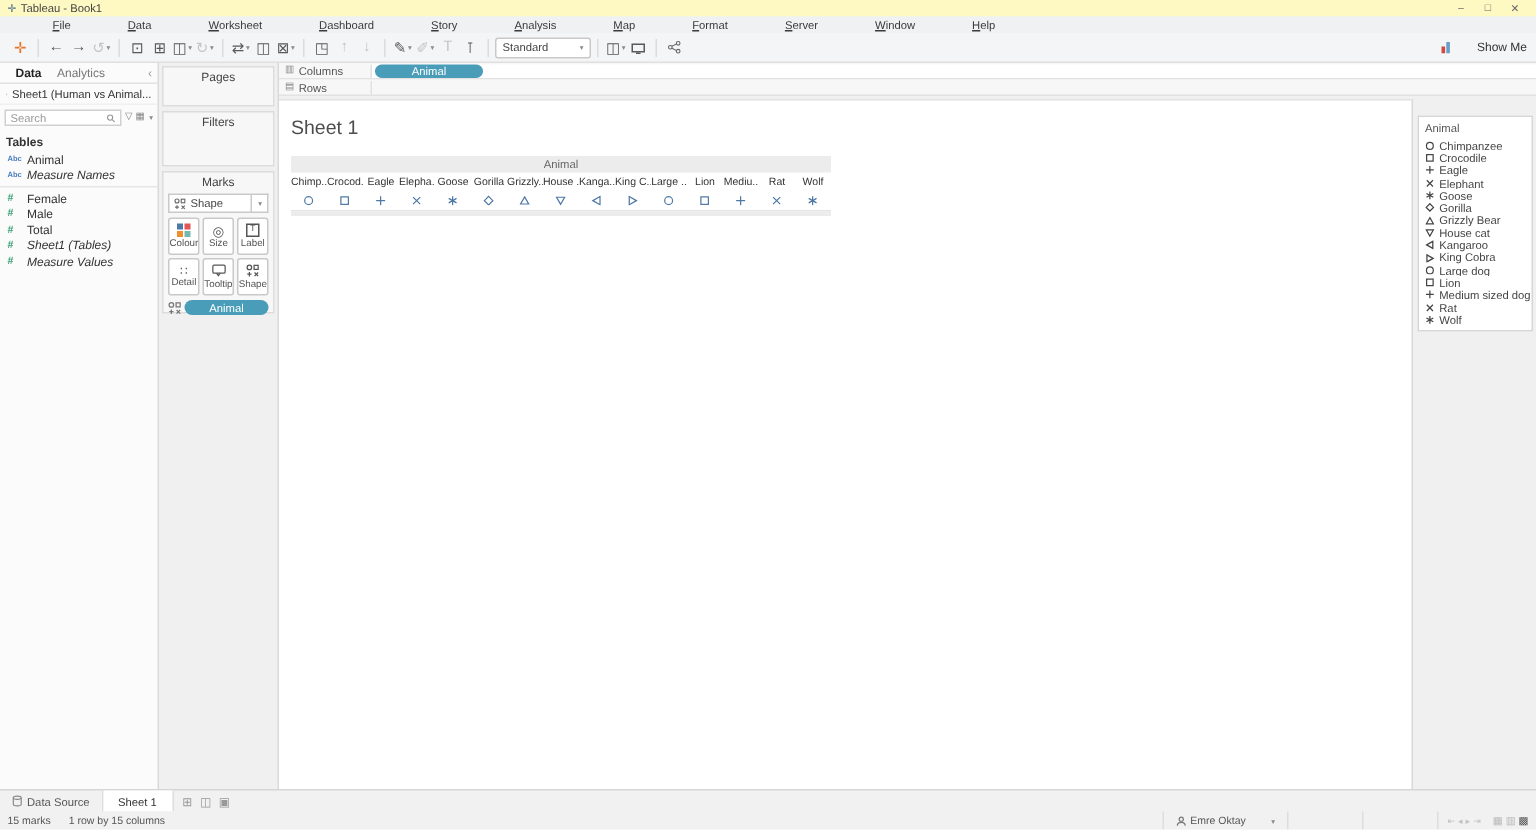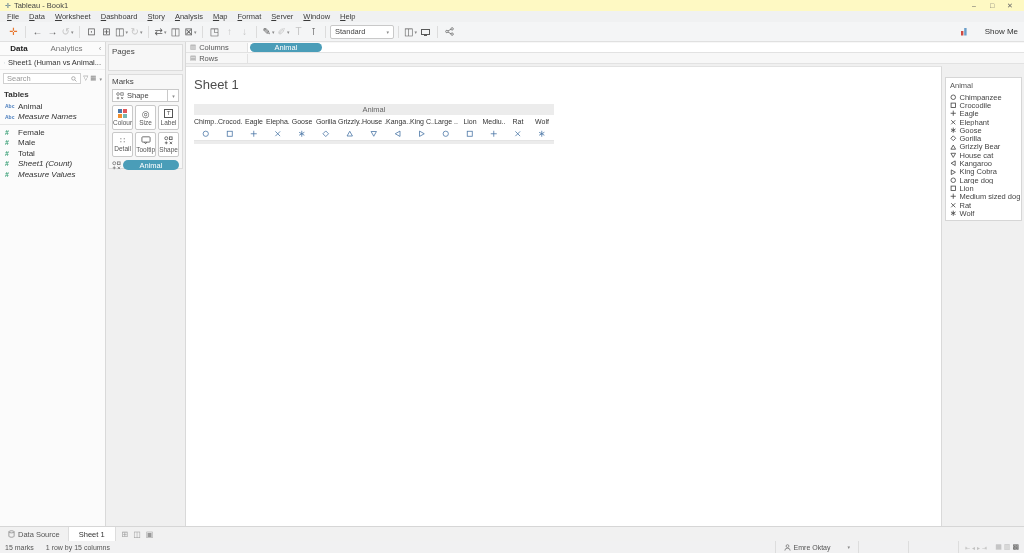--- a/index.html
+++ b/index.html
@@ -7,21 +7,21 @@
   body { font-family:"Liberation Sans", sans-serif; background:#f0f1f2; position:relative; color:#333; }
 
   
   .titlebar { height:11px; background:#fef9c3; display:flex; align-items:center; padding:0 5px; font-size:7.5px; color:#444; }
   .app-icon { color:#4a6e8a; font-size:7px; margin-right:3px; }
   .win-controls { margin-left:auto; display:flex; }
   .win-btn { width:18px; text-align:center; font-size:7px; color:#666; cursor:default; }
 
   
   .menubar { height:11px; background:#f0f1f2; display:flex; align-items:center; padding-left:2px; }
-  .menu-item { font-size:7.5px; color:#3a3a3a; padding:0 5px; }
+  .menu-item { font-size:7.5px; color:#3a3a3a; padding:0 5px;margin-left:28px; }
   .menu-item u { text-decoration:underline; }
 
   
   .toolbar { height:20px; background:#f4f5f6; border-bottom:1px solid #e0e0e0; display:flex; align-items:center; padding:0 6px; }
   .tb-items { display:flex; align-items:center; }
   .tb-btn { height:16px; min-width:15px; display:flex; align-items:center; justify-content:center; color:#595959; font-size:10px; border-radius:2px; padding:0 1px; }
   .tb-btn.disabled { color:#c6c6c6; }
   .tb-sep { width:1px; height:12px; background:#dcdcdc; margin:0 4px; }
   .caret { font-size:5px; color:#8a8a8a; margin-left:1px; }
   .tb-select { display:flex; align-items:center; justify-content:space-between; border:1px solid #c9c9c9; border-radius:2px; height:14px; width:64px; padding:0 4px; font-size:7.5px; color:#444; background:#fff; }
@@ -29,38 +29,38 @@
   .icon-monitor::after { content:""; position:absolute; left:2px; right:2px; bottom:-2px; height:1px; background:#595959; }
   .showme { margin-left:auto; display:flex; align-items:flex-start; gap:16px; font-size:8px; color:#333; }
 
   
   .main { position:absolute; top:42px; left:0; right:0; bottom:27px; display:flex; }
 
   
   .datapane { width:106px; background:#fbfbfb; border-right:1px solid #d9d9d9; display:flex; flex-direction:column; }
   .dp-tabs { display:flex; height:14px; border-bottom:1px solid #e2e2e2; align-items:center; }
   .dp-tab-data { width:38px; text-align:center; font-size:8px; font-weight:bold; color:#222; }
-  .dp-tab-analytics { flex:1; text-align:center; font-size:8px; color:#777; }
+  .dp-tab-analytics { flex:1; text-align:left; font-size:8px; color:#777; }
   .dp-collapse { width:10px; color:#999; font-size:8px; text-align:center; }
   .dp-source { height:14px; display:flex; align-items:center; gap:3px; padding:0 4px; font-size:7.5px; color:#333; white-space:nowrap; overflow:hidden; border-bottom:1px solid #f0f0f0; }
   .dp-search { display:flex; align-items:center; gap:2px; padding:3px 3px 2px; }
   .search-box { flex:1; border:1px solid #d0d0d0; height:11px; display:flex; align-items:center; justify-content:space-between; padding:0 3px; background:#fff; color:#999; font-size:7.5px; }
   .mini-icon { color:#8a8a8a; font-size:6.5px; line-height:1; }
   .dp-tables { padding:4px 4px 2px; font-weight:bold; font-size:8px; color:#333; }
   .dp-field { height:10.5px; display:flex; align-items:center; gap:3px; padding:0 5px; font-size:8px; color:#333; white-space:nowrap; overflow:hidden; }
   .dp-field .fname.it { font-style:italic; }
   .fi { width:10px; flex:0 0 10px; font-weight:bold; text-align:left; }
   .fi-abc { font-size:5px; }
   .fi-num { font-size:7px; }
   .dp-divider { border-top:1px solid #e6e6e6; margin:2px 0; }
 
   
   .cardscol { width:80px; background:#f0f0f0; border-right:1px solid #d9d9d9; padding:2px 2px 0; }
   .card { border:1px solid #dcdcdc; background:#f7f7f7; margin-bottom:3px; padding:2px 3px; }
-  .card-label { font-size:8px; color:#444; }
+  .card-label { font-size:8px; color:#444;text-align:center; }
   .card.pages { height:27px; }
   .card.filters { height:37px; }
   .card.marks { height:95px; }
   .marktype { display:flex; margin:3px 0; height:13px; }
   .mt-main { flex:1; border:1px solid #c9c9c9; background:#fff; display:flex; align-items:center; gap:3px; padding:0 3px; font-size:7.5px; color:#444; }
   .mt-caret { width:11px; border:1px solid #c9c9c9; border-left:none; background:#fff; display:flex; align-items:center; justify-content:center; }
   .marks-grid { display:grid; grid-template-columns:repeat(3,1fr); gap:2px; }
   .mk-btn { background:#fff; border:1px solid #c9c9c9; border-radius:2px; height:25px; display:flex; flex-direction:column; align-items:center; justify-content:center; gap:1px; font-size:6.5px; color:#555; }
   .colour-grid { display:grid; grid-template-columns:4px 4px; grid-template-rows:4px 4px; gap:1px; }
   .colour-grid i { display:block; }
@@ -279,32 +279,35 @@
         <div class="dp-field">
           <span class="fi fi-num" style="color: rgb(58, 160, 119);">#</span>
           <span class="fname">Male</span>
         </div>
         <div class="dp-field">
           <span class="fi fi-num" style="color: rgb(58, 160, 119);">#</span>
           <span class="fname">Total</span>
         </div>
         <div class="dp-field">
           <span class="fi fi-num" style="color: rgb(58, 160, 119);">#</span>
-          <span class="fname it">Sheet1 (Count)</span>
+          <span class="fname it">Sheet1 (Tables)</span>
         </div>
         <div class="dp-field">
           <span class="fi fi-num" style="color: rgb(58, 160, 119);">#</span>
           <span class="fname it">Measure Values</span>
         </div>
       </div>
   </div>
 
   <div class="cardscol">
     <div class="card pages">
       <div class="card-label">Pages</div>
+    </div>
+    <div class="card filters">
+      <div class="card-label">Filters</div>
     </div>
     <div class="card marks">
       <div class="card-label">Marks</div>
       <div class="marktype">
         <div class="mt-main">
           <span id="mtIcon">
               <svg width="8" height="8" viewBox="0 0 12 12" fill="none" stroke="#666" stroke-width="1.1">
                 <circle cx="3" cy="3" r="2"></circle>
                 <rect x="7.2" y="1.2" width="3.6" height="3.6"></rect>
                 <path d="M3 7.2V11M1.1 9.1H4.9"></path>

